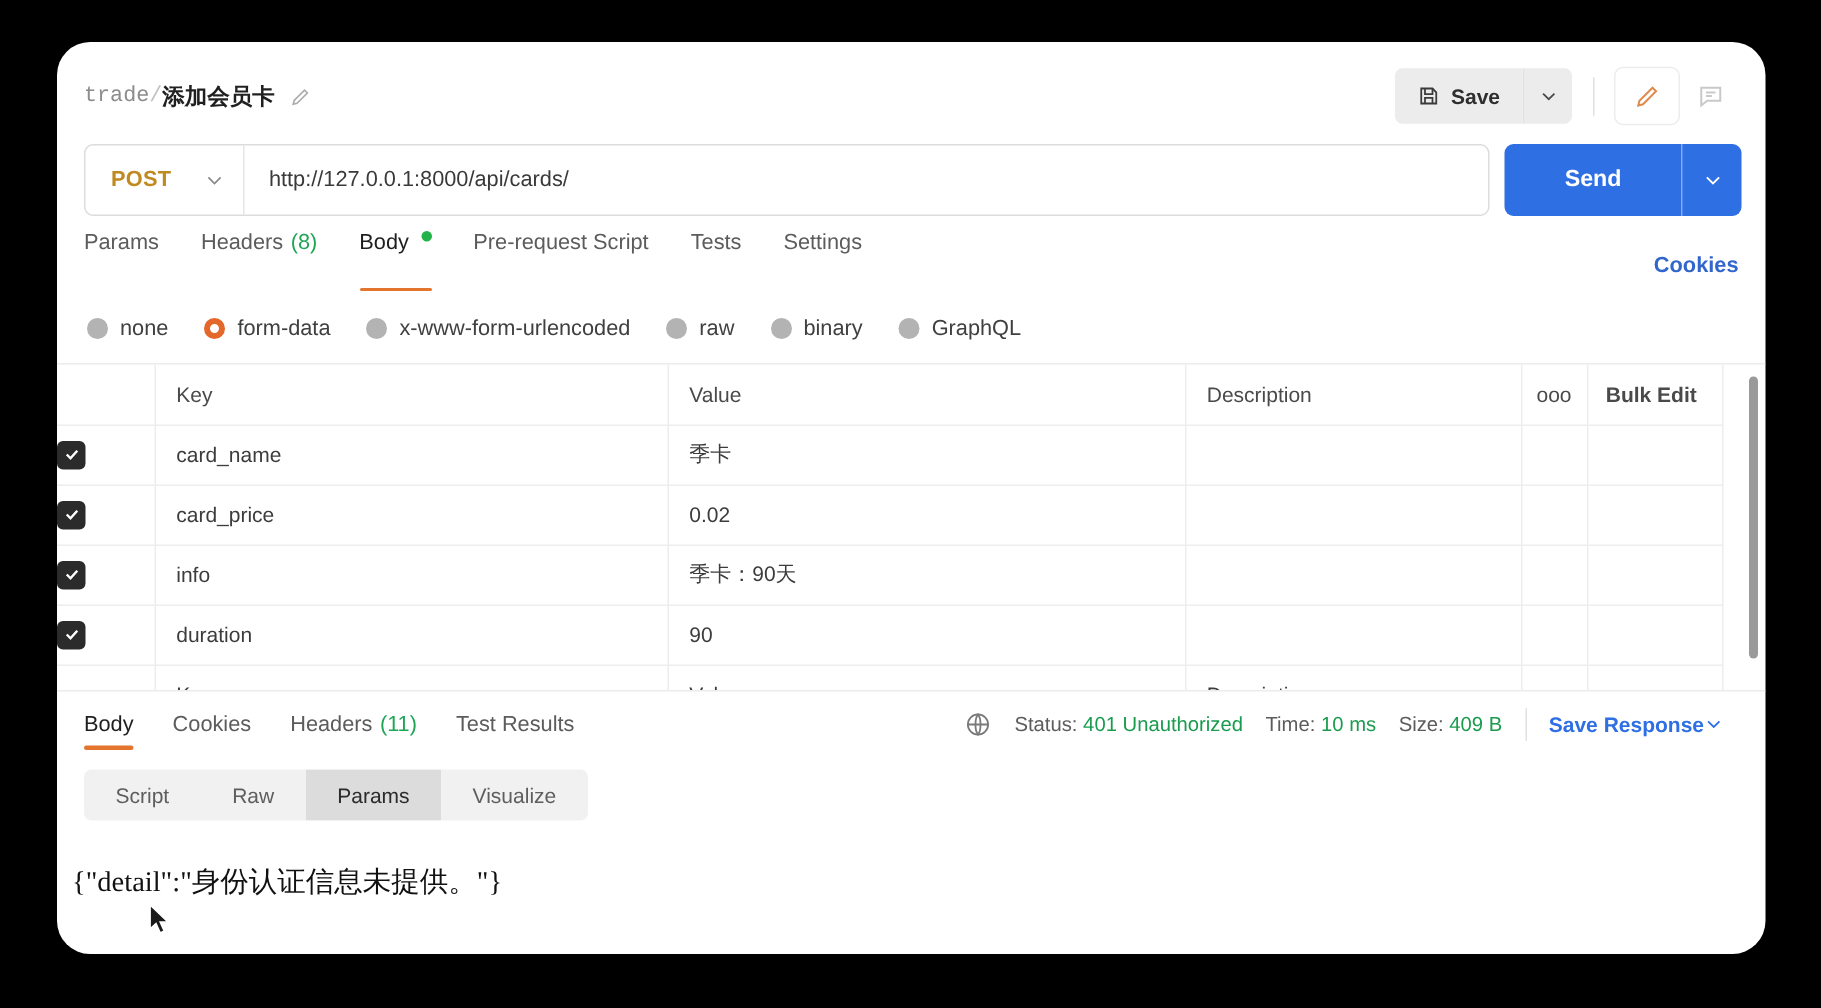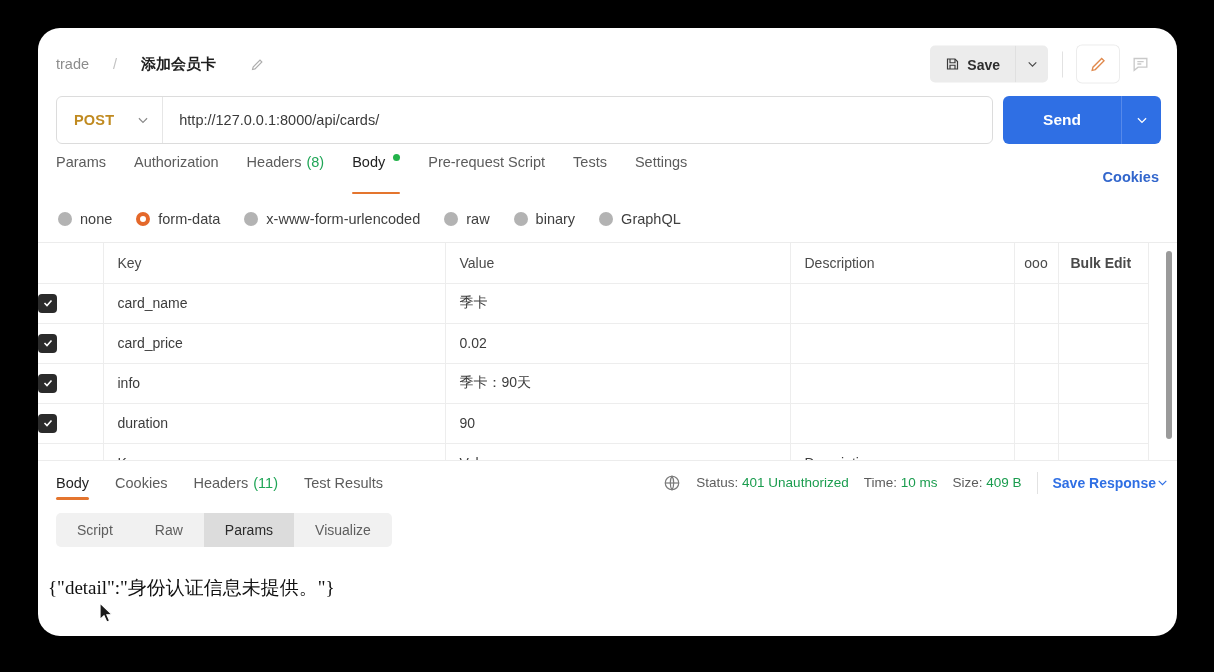--- a/index.html
+++ b/index.html
@@ -19,22 +19,23 @@
   }
 
   
   .topbar {
     position: relative;
     height: 72px;
     padding: 0 0 0 18px;
     display: flex; align-items: center;
   }
   .crumb {
-    display: flex; align-items: center; gap: 24px;
+    display: flex; align-items: center; gap: 0;
     font-size: 14.5px;
+    font-family: Liberation Mono, monospace;
   }
   .crumb-root { color: #8c8c8c; }
   .crumb-sep  { color: #c2c2c2; }
   .crumb-name { color: #1f1f1f; font-weight: 700; font-size: 15px; }
   .pencil-sm { margin-left: 10px; opacity: .55; display:flex; }
 
   .topbar-right {
     position: absolute; right: 16px; top: 50%;
     transform: translateY(-50%);
     display: flex; align-items: center; gap: 0;
@@ -215,21 +216,21 @@
     position: relative; height: 44px;
     display:flex; align-items:center; gap: 5px;
     font-size: 14.5px; color: #5c5c5c; cursor:pointer;
   }
   .resp-tab.sel { color: #1f1f1f; }
   .resp-tab.sel::after {
     content:""; position:absolute; left:0; right:0; bottom:5px;
     height: 2.5px; background: #e4752e; border-radius:2px;
   }
   .meta {
-    position:absolute; right: 8px; top: 50%; transform: translateY(-50%);
+    position:absolute; right: 28px; top: 50%; transform: translateY(-50%);
     display:flex; align-items:center; gap: 15px;
     font-size: 13.5px; color: #5c5c5c;
   }
   .meta b { font-weight: 400; }
   .green { color: #1a9c4e; }
   .meta-sep { width:1px; height:22px; background:#e2e2e2; }
   .saveresp { color:#2f6fe4; font-weight:700; font-size:14px;
               display:flex; align-items:center; gap:0; cursor:pointer; }
 
   .seg {
@@ -334,23 +335,20 @@
           </svg>
         </span>
       </button>
     </div>
   </div>
 
   
   <div class="reqtabs">
     <div class="rtab">
       <span>Params</span>
-    </div>
-    <div class="rtab">
-      <span>Authorization</span>
     </div>
     <div class="rtab">
       <span>Headers</span>
       <span class="cnt">(8)</span>
     </div>
     <div class="rtab sel">
       <span>Body</span>
       <span class="greendot"></span>
     </div>
     <div class="rtab">

